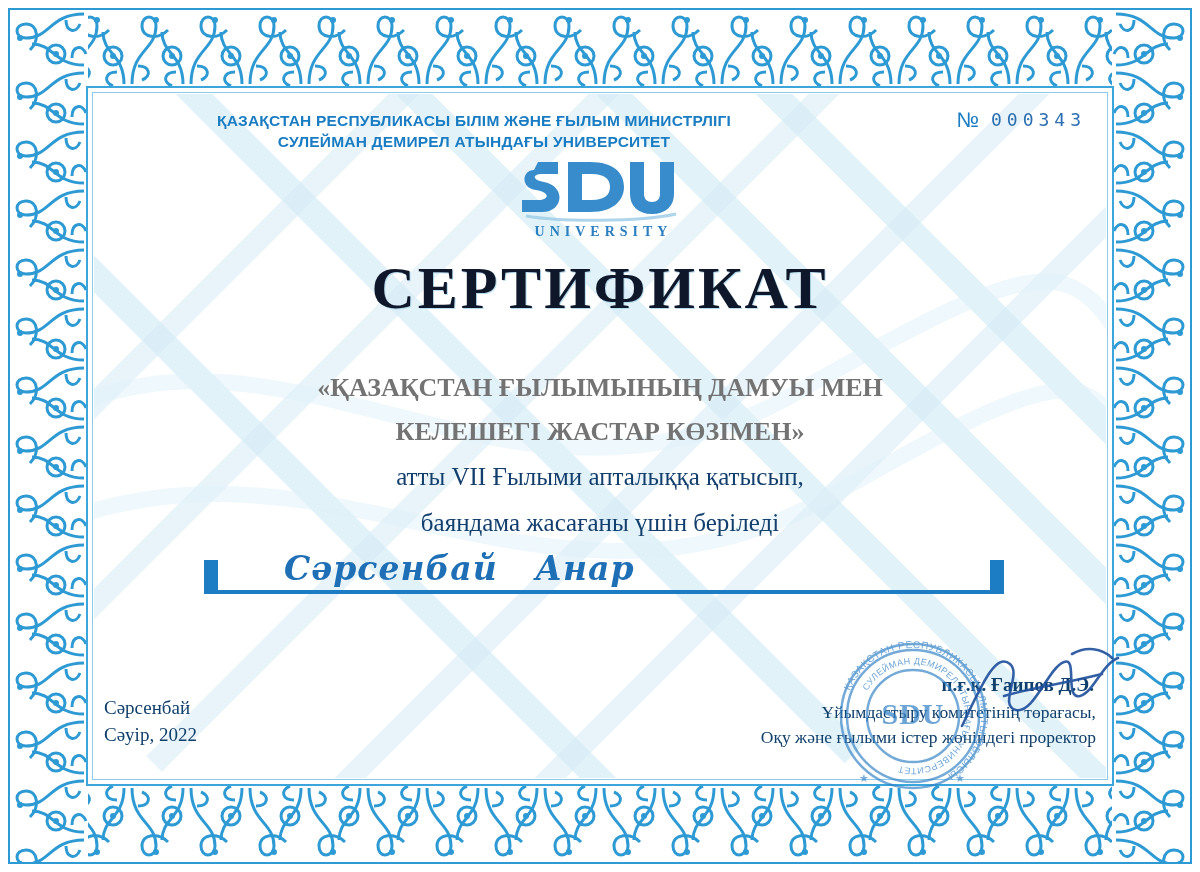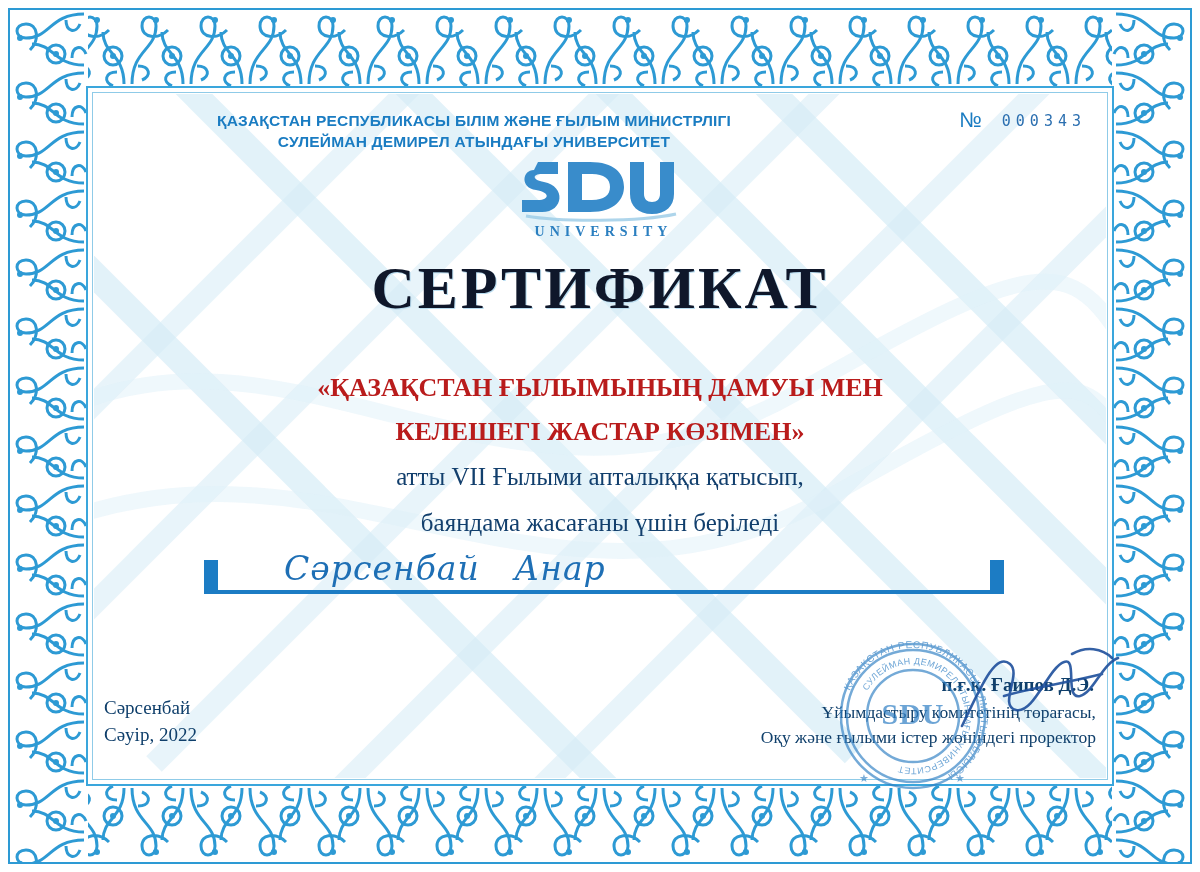--- a/index.html
+++ b/index.html
@@ -92,25 +92,24 @@
     align-items: flex-end;
     gap: 12px;
   }
   .serial-label {
     font-size: 21px;
     color: #1a7cc2;
     font-weight: normal;
   }
   .serial-number {
     font-family: "DejaVu Sans Mono", monospace;
-    font-size: 15px;
+    font-size: 18px;
     color: #2b6fb0;
     letter-spacing: 5px;
     padding-bottom: 2px;
-    margin-left: 8px;
   }
 
   
   .logo-block {
     position: absolute;
     left: 0; right: 0; top: 62px;
     text-align: center;
   }
   .logo-mark {
     display: block;
@@ -150,21 +149,21 @@
     position: absolute;
     left: 70px; right: 70px; top: 272px;
     text-align: center;
     color: #13406e;
   }
   .body-line-1, .body-line-2 {
     font-family: "Liberation Serif", serif;
     font-weight: bold;
     font-size: 26px;
     line-height: 44px;
-    color: #b91c1c;
+    color: #737373;
   }
   .body-line-3, .body-line-4 {
     font-family: "Liberation Serif", serif;
     font-size: 25px;
     line-height: 46px;
     color: #123f6d;
   }
 
   
   .name-line {
@@ -194,20 +193,21 @@
   .name-handwritten {
     position: absolute;
     left: 80px;
     bottom: 6px;
     font-family: "DejaVu Serif", serif;
     font-style: italic;
     font-size: 33px;
     color: #1e6fb5;
     letter-spacing: 1px;
     white-space: pre;
+    font-weight: bold;
   }
 
   
   .footer-left {
     position: absolute;
     left: 10px;
     top: 600px;
     font-family: "Liberation Serif", serif;
     font-size: 19px;
     line-height: 27px;

